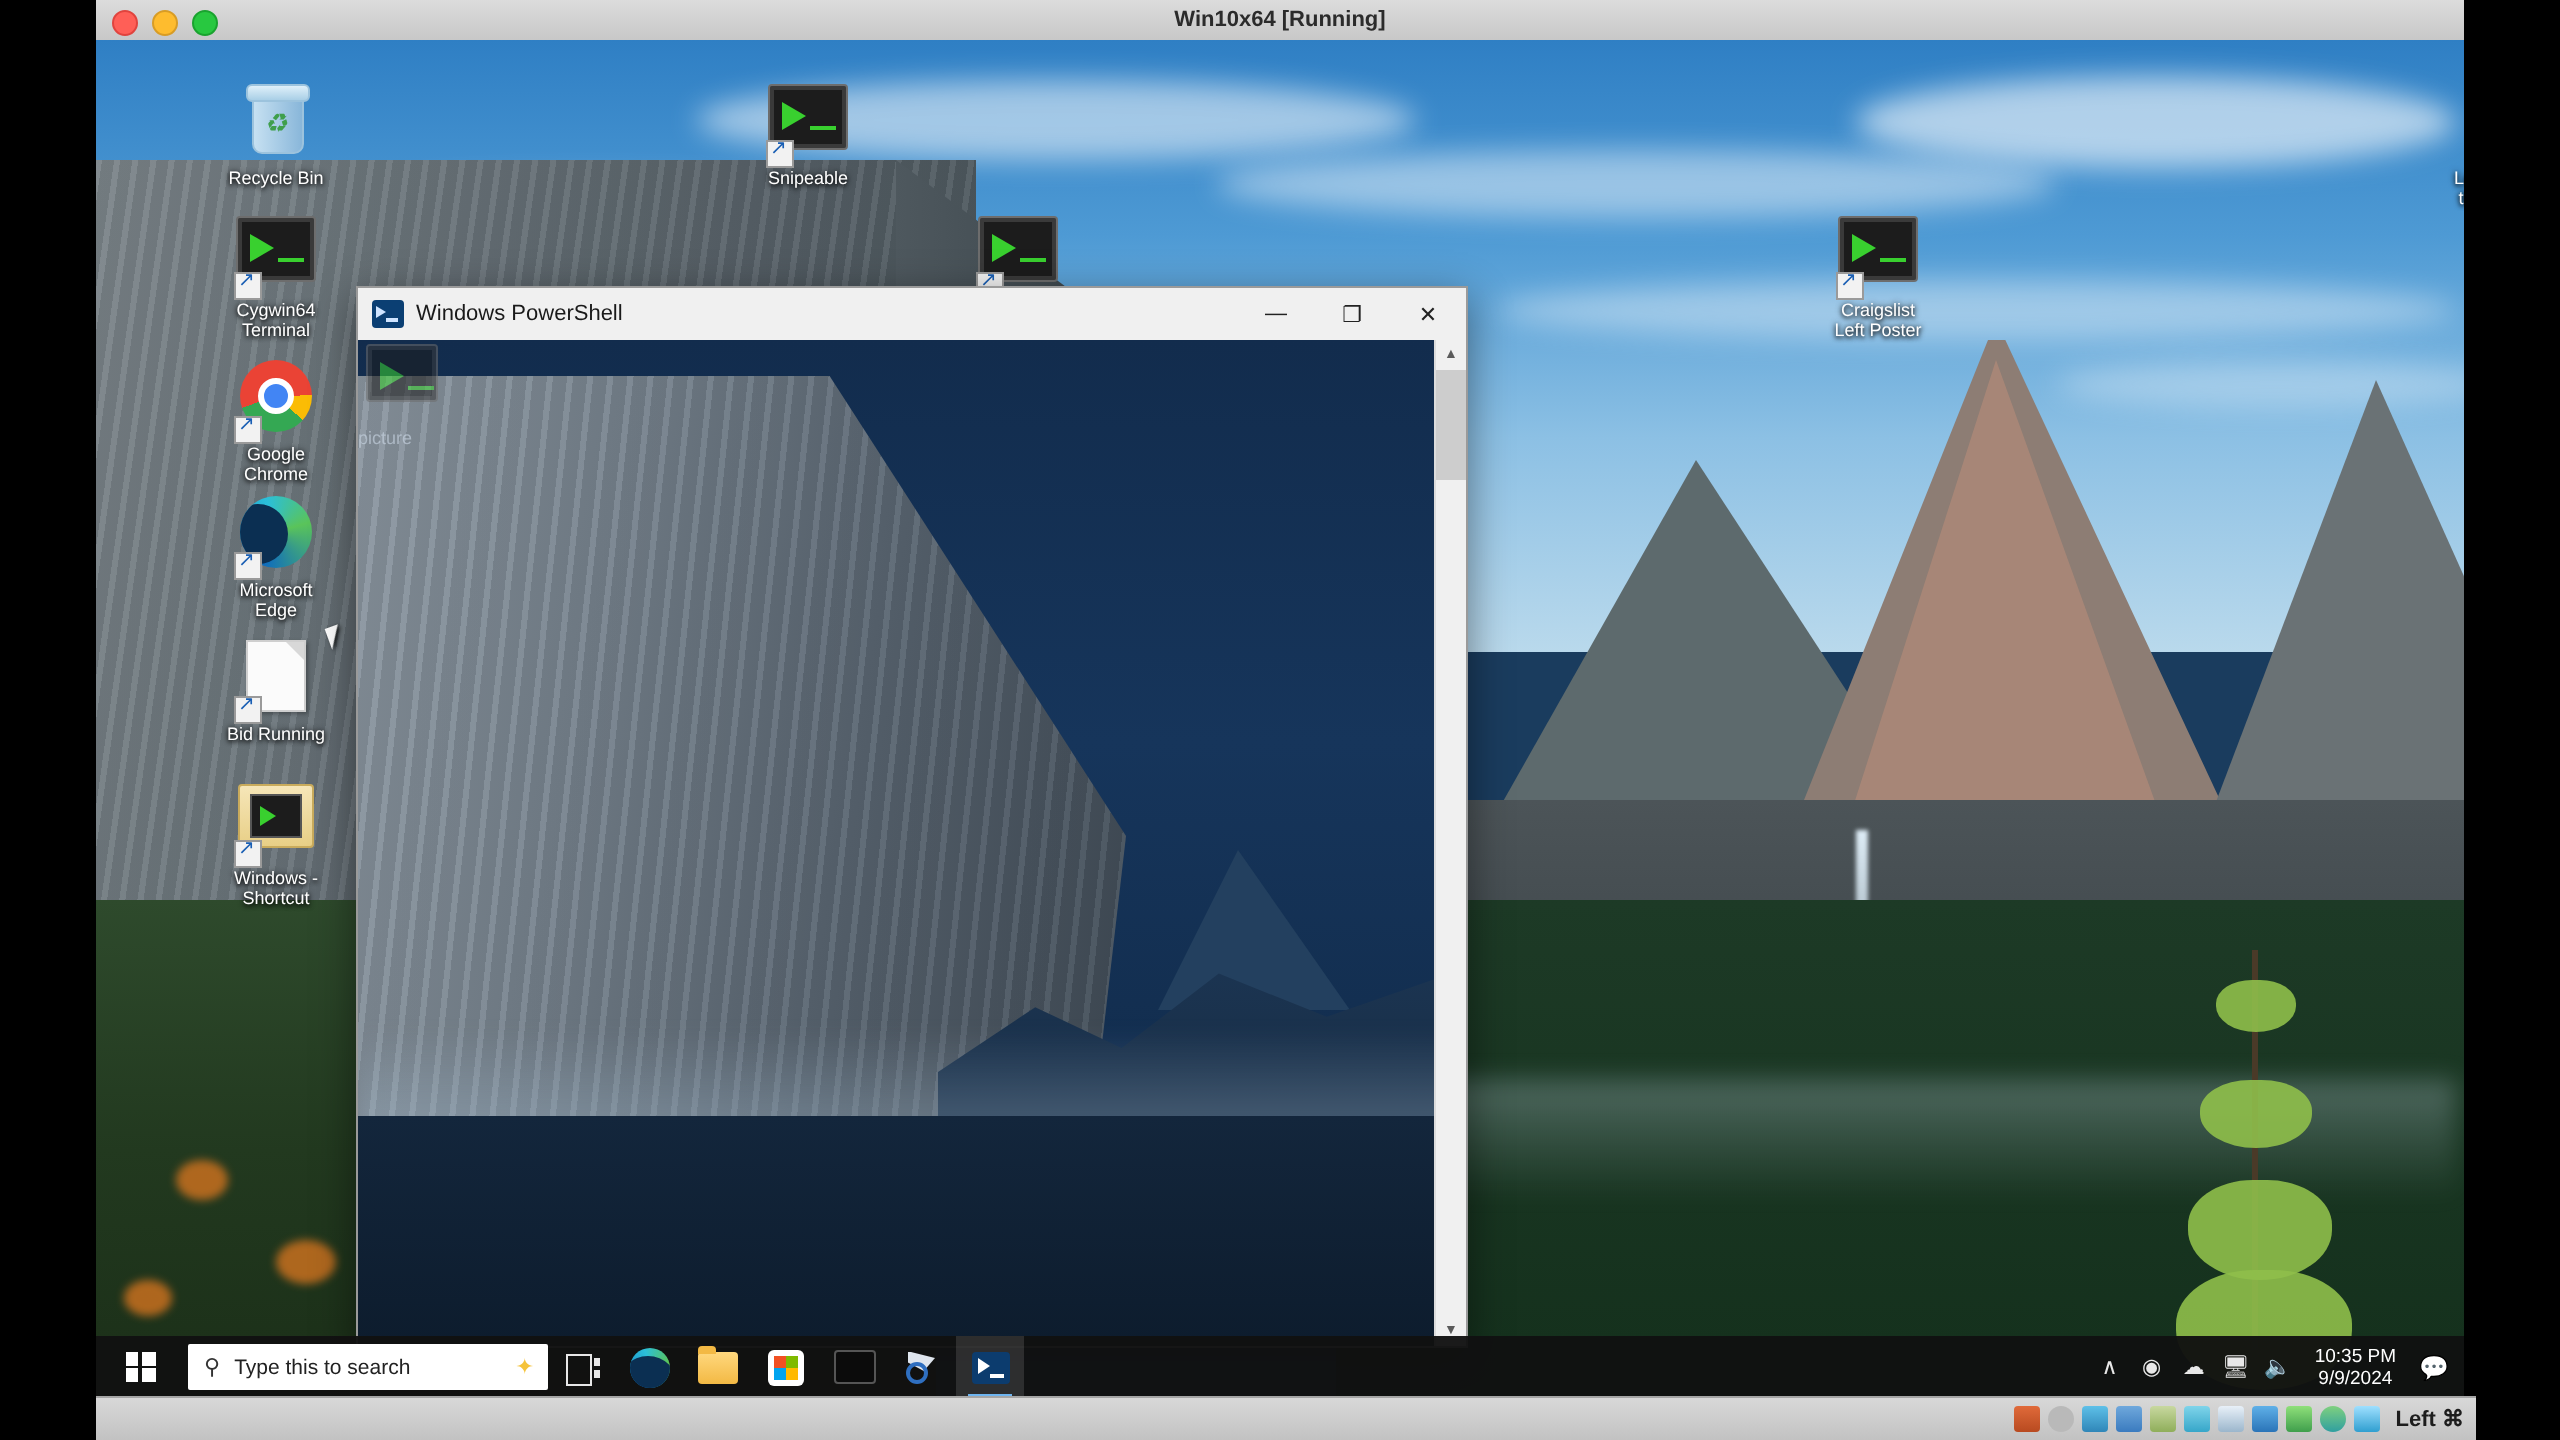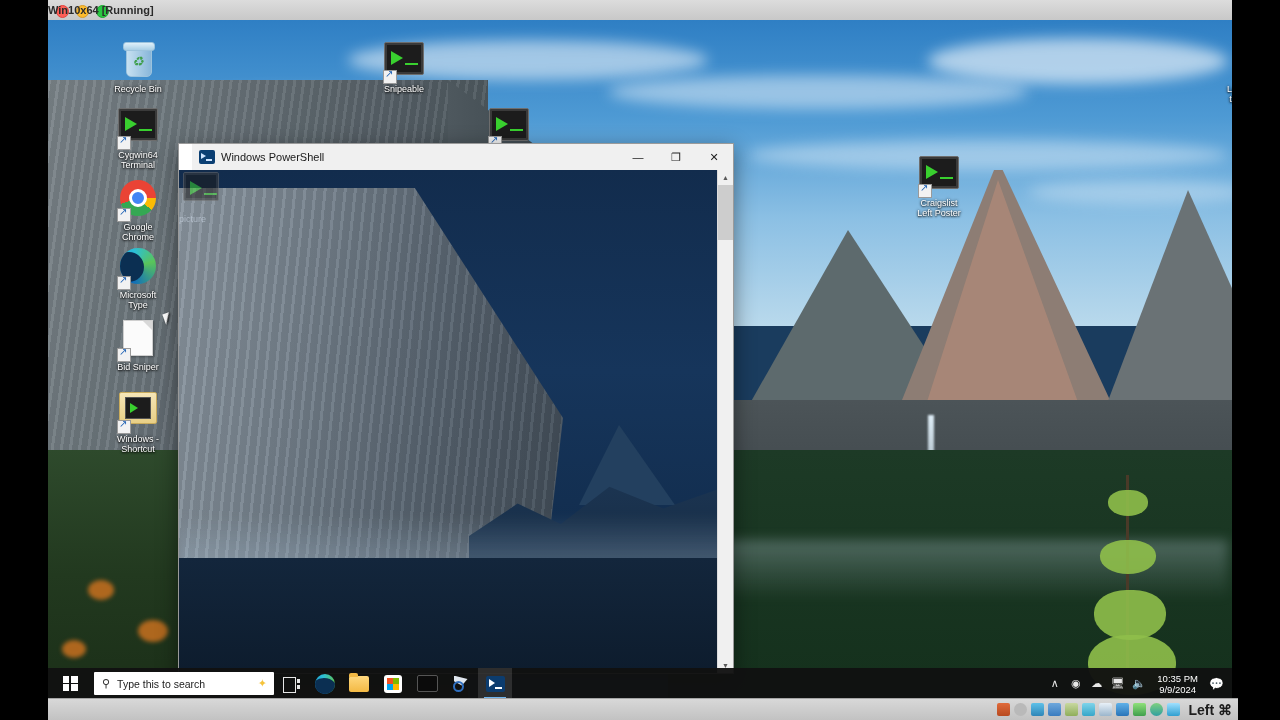--- a/index.html
+++ b/index.html
@@ -9,21 +9,21 @@
   
   .vbox-window{position:absolute;left:48px;top:0;width:1184px;height:720px;background:#111;}
   .vbox-titlebar{position:relative;height:20px;width:100%;
     background:linear-gradient(to bottom,#dcdcdc,#c8c8c8);border-bottom:1px solid #a8a8a8;}
   .traffic{position:absolute;top:5px;left:8px;display:flex;gap:7px;}
   .tl{width:11px;height:11px;border-radius:50%;}
   .tl.red{background:#ff5f57;border:1px solid #e0443e;}
   .tl.yellow{background:#febc2e;border:1px solid #d89c25;}
   .tl.green{background:#28c840;border:1px solid #1aa32f;}
   .vbox-title{position:absolute;left:0;top:0;width:100%;height:20px;line-height:20px;
-    text-align:left;font-size:11px;font-weight:bold;color:#2b2b2b;}
+    text-align:center;font-size:11px;font-weight:bold;color:#2b2b2b;}
 
   
   .guest{position:absolute;left:0;top:20px;width:1184px;height:679px;overflow:hidden;background:#1a3c5e;}
 
   
   .wallpaper{position:absolute;inset:0;overflow:hidden;}
   .sky{position:absolute;left:0;top:0;width:100%;height:45%;
     background:linear-gradient(to bottom,#2f7fc4 0%,#4e9ad4 32%,#8cc0e4 65%,#b9d9ec 100%);}
   .cloud{position:absolute;background:rgba(255,255,255,0.75);border-radius:50%;filter:blur(7px);}
   .c1{left:300px;top:20px;width:360px;height:40px;opacity:.7;}
@@ -110,21 +110,21 @@
   
   .ico-folderterm{width:36px;height:30px;margin:0 auto;position:relative;
     background:linear-gradient(to bottom,#f6e6b8,#e8cf86);border:1px solid #c9ab5c;border-radius:2px;}
   .ico-folderterm .inner{position:absolute;left:5px;top:4px;width:24px;height:20px;background:#1c1c1c;border:1px solid #555;}
   .ico-folderterm .inner:after{content:"";position:absolute;left:4px;top:5px;width:0;height:0;
     border-left:8px solid #39d02f;border-top:5px solid transparent;border-bottom:5px solid transparent;}
 
   
   .psh{position:absolute;left:130px;top:123px;width:554px;height:529px;
     background:#fff;border:1px solid #9a9a9a;box-shadow:0 6px 20px rgba(0,0,0,.45);}
-  .psh-title{height:26px;background:#f0f0f0;display:flex;align-items:center;position:relative;margin-left:13px;}
+  .psh-title{height:26px;background:#f0f0f0;display:flex;align-items:center;position:relative;}
   .psh-ico{width:16px;height:14px;margin-left:7px;background:#0b3f73;border-radius:2px;position:relative;}
   .psh-ico:after{content:"";position:absolute;left:2px;top:3px;width:0;height:0;
     border-left:5px solid #cfe4ff;border-top:3px solid transparent;border-bottom:3px solid transparent;}
   .psh-ico:before{content:"";position:absolute;left:7px;top:9px;width:6px;height:1.5px;background:#cfe4ff;}
   .psh-name{font-size:11px;color:#1a1a1a;margin-left:6px;}
   .psh-btns{position:absolute;right:0;top:0;height:26px;display:flex;}
   .psh-btn{width:38px;height:26px;display:flex;align-items:center;justify-content:center;font-size:11px;color:#222;}
   .psh-body{position:absolute;left:0;top:26px;right:0;bottom:0;overflow:hidden;background:#0c2340;}
   .psh-scene{position:absolute;inset:0;background:linear-gradient(to bottom,#122c4d 0%,#16355b 40%,#0f2744 100%);}
   .psh-cliff{position:absolute;left:-6px;top:18px;width:390px;height:500px;
@@ -182,21 +182,21 @@
   .tray{margin-left:auto;display:flex;align-items:center;height:31px;padding-right:4px;}
   .tray-ico{width:21px;height:31px;display:flex;align-items:center;justify-content:center;color:#e8e8e8;font-size:11px;}
   .tray-clock{color:#fff;font-size:9.5px;line-height:11px;text-align:center;padding:0 8px;}
   .tray-notif{width:22px;height:31px;display:flex;align-items:center;justify-content:center;color:#e8e8e8;font-size:12px;}
 
   
   .vbox-status{position:absolute;left:0;bottom:0;width:1184px;height:21px;
     background:linear-gradient(to bottom,#d8d8d8,#c2c2c2);border-top:1px solid #a5a5a5;
     display:flex;align-items:center;justify-content:flex-end;padding-right:6px;gap:4px;}
   .vs-ico{width:13px;height:13px;border-radius:2px;}
-  .vs-host{font-size:14px;color:#1d1d1d;margin-left:4px;font-weight:bold;}
+  .vs-host{font-size:11px;color:#1d1d1d;margin-left:4px;font-weight:bold;}
 
   
   .cursor{position:absolute;width:0;height:0;border-left:7px solid #fff;border-bottom:11px solid transparent;
     transform:rotate(-20deg);filter:drop-shadow(1px 1px 1px rgba(0,0,0,.8));}
 </style>
 </head>
 <body>
 
 <div id="root">
 
@@ -281,30 +281,30 @@
               <div>Chrome</div>
             </div>
           </div>
           <div class="dicon" style="left: 54px; top: 228px;">
             <div class="glyph">
               <div class="ico-edge"></div>
               <div class="shortcut-arrow"></div>
             </div>
             <div class="lbl">
               <div>Microsoft</div>
-              <div>Type</div>
+              <div>Edge</div>
             </div>
           </div>
           <div class="dicon" style="left: 54px; top: 300px;">
             <div class="glyph">
               <div class="ico-doc"></div>
               <div class="shortcut-arrow"></div>
             </div>
             <div class="lbl">
-              <div>Bid Sniper</div>
+              <div>Bid Running</div>
             </div>
           </div>
           <div class="dicon" style="left: 54px; top: 372px;">
             <div class="glyph">
               <div class="ico-folderterm">
                 <i class="inner"></i>
               </div>
               <div class="shortcut-arrow"></div>
             </div>
             <div class="lbl">
@@ -332,21 +332,21 @@
           </div>
           <div class="dicon" style="left: 425px; top: 88px;">
             <div class="glyph">
               <div class="ico-console"></div>
               <div class="shortcut-arrow"></div>
             </div>
             <div class="lbl">
               <div>SBODom</div>
             </div>
           </div>
-          <div class="dicon" style="left: 855px; top: 88px; margin-top: 48px;">
+          <div class="dicon" style="left: 855px; top: 88px;">
             <div class="glyph">
               <div class="ico-console"></div>
               <div class="shortcut-arrow"></div>
             </div>
             <div class="lbl">
               <div>Craigslist</div>
               <div>Left Poster</div>
             </div>
           </div>
           <div class="dicon" style="left: 1167px; top: 22px;">

